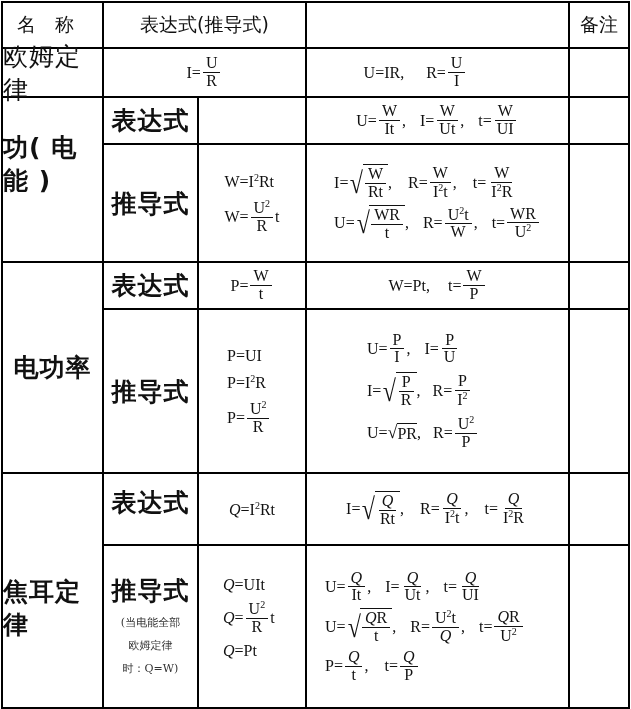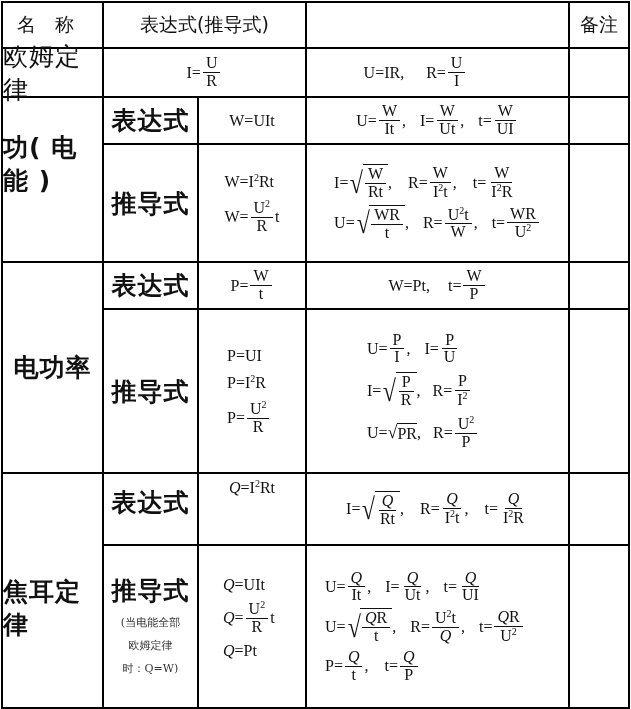--- a/index.html
+++ b/index.html
@@ -64,21 +64,20 @@
       <span class="gap"></span>
     <span>R=</span>
       <span class="frac">
         <span class="num">U</span>
         <span class="den">I</span>
       </span>
   </div>
 
   <div class="cell cn" style="left:3px;top:98px;width:99px;height:132px;">功( 电能 )</div>
   <div class="cell cn" style="left:104px;top:98px;width:93px;height:45px;">表达式</div>
-  <div class="cell m" style="left:199px;top:98px;width:106px;height:45px;">W=UIt</div>
   <div class="cell m" style="left:307px;top:98px;width:261px;height:45px;">
     <span>U=</span>
       <span class="frac">
         <span class="num">W</span>
         <span class="den">It</span>
       </span>
       <span>,</span>
       <span class="gap" style="width:14px"></span>
     <span>I=</span>
       <span class="frac">
@@ -249,21 +248,21 @@
           <span class="frac">
             <span class="num">U<sup>2</sup></span>
             <span class="den">P</span>
           </span>
       </div>
     </div>
   </div>
 
   <div class="cell cn" style="left:3px;top:474px;width:99px;height:267px;">焦耳定律</div>
   <div class="cell cn" style="left:104px;top:474px;width:93px;height:70px;align-items:flex-start;padding-top:12px;">表达式</div>
-  <div class="cell m" style="left:199px;top:452px;width:106px;height:70px;">
+  <div class="cell m" style="left:199px;top:474px;width:106px;height:70px;">
     <span><span class="i">Q</span>=I<sup>2</sup>Rt</span>
   </div>
   <div class="cell m" style="left:307px;top:474px;width:261px;height:70px;">
     <span>I=</span>
       <span class="sqrt">
         <span class="rad">√</span>
         <span class="body">
           <span class="frac">
             <span class="num i">Q</span>
             <span class="den">Rt</span>

